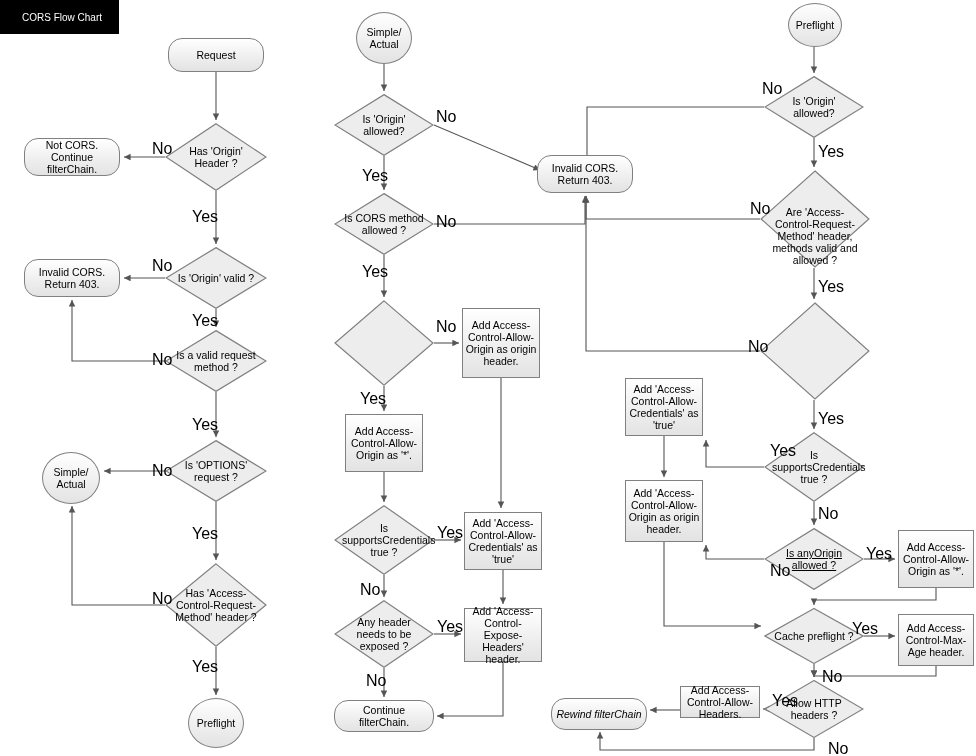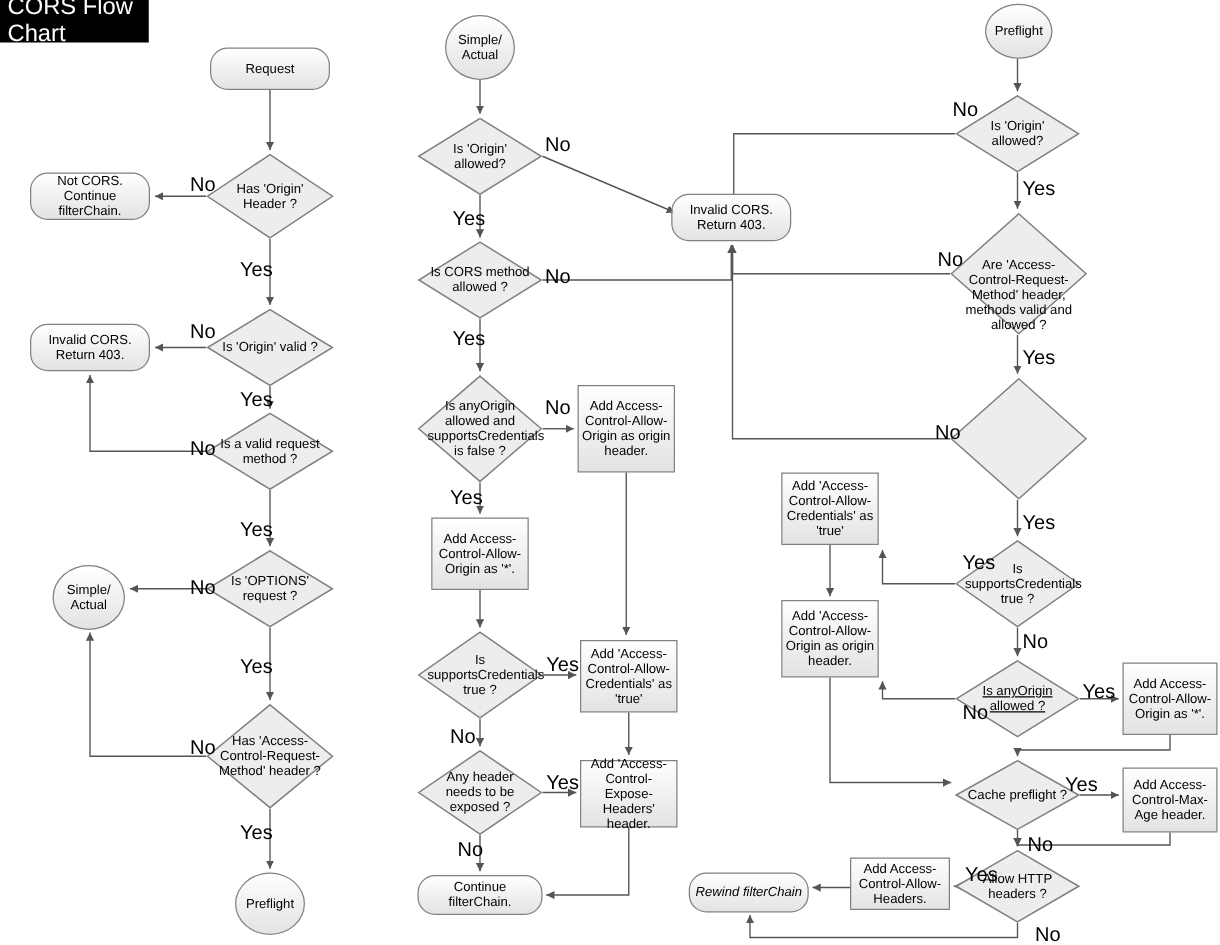--- a/index.html
+++ b/index.html
@@ -1,19 +1,19 @@
 <!DOCTYPE html>
 <html><head>
 <meta charset="utf-8">
 <style>
   html,body{margin:0;padding:0;background:#ffffff;}
   body{font-family:"Liberation Sans", sans-serif;}
   #canvas{position:relative;width:976px;height:756px;overflow:hidden;background:#fff;}
   .title-box{position:absolute;left:0;top:0;width:119px;height:34px;background:#000;color:#fff;
-    display:flex;align-items:center;padding-left:6px;box-sizing:border-box;font-size:19px;}
+    display:flex;align-items:center;padding-left:22px;box-sizing:border-box;font-size:10px;}
   .node{position:absolute;box-sizing:border-box;display:flex;align-items:center;justify-content:center;
     text-align:center;font-size:10.5px;line-height:1.15;color:#000;
     background:linear-gradient(to bottom,#ffffff 0%,#efefef 55%,#e3e3e3 100%);
     border:1px solid #808080;padding:2px;}
   .rect{border-radius:0;}
   .round{border-radius:14px;}
   .ellipse{border-radius:50%;}
   .diamond{border:none;background:none;}
   .diamond .dbg{position:absolute;left:0;top:0;width:100%;height:100%;}
   .diamond .dtxt{position:relative;z-index:2;padding:0 6px;box-sizing:border-box;width:100%;}
@@ -147,21 +147,20 @@
       <div class="node diamond" style="left: 334px; top: 193px; width: 100px; height: 62px;">
         <svg class="dbg" viewBox="0 0 100 100" preserveAspectRatio="none">
           <polygon points="50,1 99,50 50,99 1,50" fill="#ededed" stroke="#808080" stroke-width="1.2" vector-effect="non-scaling-stroke"></polygon>
         </svg>
         <div class="dtxt">Is CORS method allowed ?</div>
       </div>
       <div class="node diamond" style="left: 334px; top: 300px; width: 100px; height: 86px;">
         <svg class="dbg" viewBox="0 0 100 100" preserveAspectRatio="none">
           <polygon points="50,1 99,50 50,99 1,50" fill="#ededed" stroke="#808080" stroke-width="1.2" vector-effect="non-scaling-stroke"></polygon>
         </svg>
-        <div class="dtxt">Is anyOrigin allowed and supportsCredentials is false ?</div>
       </div>
       <div class="node rect" style="left: 462px; top: 308px; width: 78px; height: 70px;">
         <div>Add Access-Control-Allow-Origin as origin header.</div>
       </div>
       <div class="node rect" style="left: 345px; top: 414px; width: 78px; height: 58px;">
         <div>Add Access-Control-Allow-Origin as '*'.</div>
       </div>
       <div class="node diamond" style="left: 334px; top: 505px; width: 100px; height: 70px;">
         <svg class="dbg" viewBox="0 0 100 100" preserveAspectRatio="none">
           <polygon points="50,1 99,50 50,99 1,50" fill="#ededed" stroke="#808080" stroke-width="1.2" vector-effect="non-scaling-stroke"></polygon>
@@ -232,21 +231,21 @@
       </div>
       <div class="node rect" style="left: 898px; top: 614px; width: 76px; height: 52px; justify-content: center;">
         <div>Add Access-Control-Max-Age header.</div>
       </div>
       <div class="node diamond" style="left: 764px; top: 680px; width: 100px; height: 58px;">
         <svg class="dbg" viewBox="0 0 100 100" preserveAspectRatio="none">
           <polygon points="50,1 99,50 50,99 1,50" fill="#ededed" stroke="#808080" stroke-width="1.2" vector-effect="non-scaling-stroke"></polygon>
         </svg>
         <div class="dtxt">Allow HTTP headers ?</div>
       </div>
-      <div class="node rect" style="left: 680px; top: 686px; width: 80px; height: 42px;">
+      <div class="node rect" style="left: 680px; top: 686px; width: 80px; height: 32px;">
         <div>Add Access-Control-Allow-Headers.</div>
       </div>
       <div class="node round" style="left: 551px; top: 698px; width: 96px; height: 32px; font-style: italic;">
         <div>Rewind filterChain</div>
       </div>
     </div>
   <div id="labels">
       <span class="lbl" style="left: 152px; top: 140px;">No</span>
       <span class="lbl" style="left: 192px; top: 208px;">Yes</span>
       <span class="lbl" style="left: 152px; top: 257px;">No</span>

